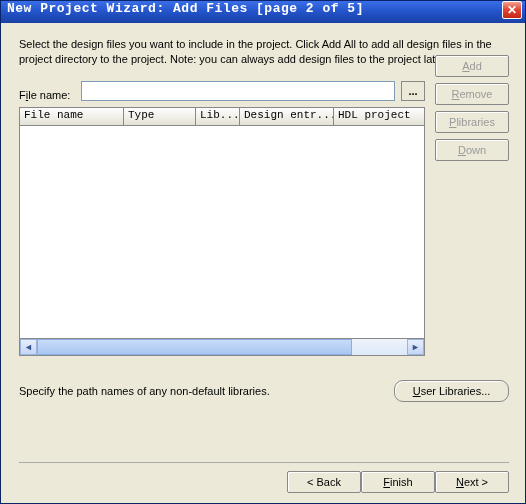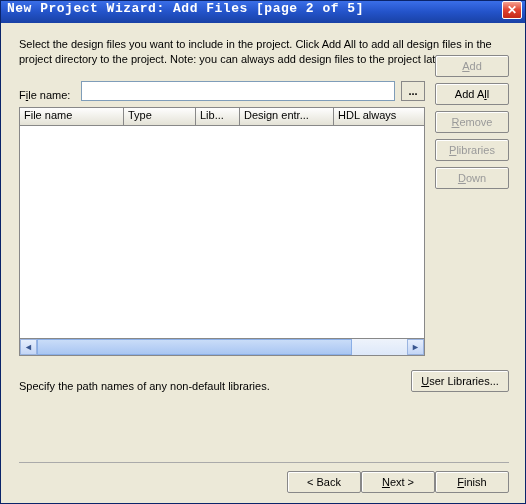--- a/index.html
+++ b/index.html
@@ -105,21 +105,21 @@
   .table-head {
     display: flex;
     height: 18px;
     border: 1px solid #888;
     border-bottom: none;
     background: #ece9d8;
   }
   .th {
     border-right: 1px solid #888;
     padding: 1px 4px;
-    font-family: Liberation Sans, sans-serif;
+    font-family: Liberation Mono, monospace;
     font-size: 11px;
     white-space: nowrap;
     overflow: hidden;
     background: linear-gradient(to bottom,#fefefe,#e4e2d6);
   }
   .th:last-child { border-right: none; flex:1; }
   .table-body {
     height: 214px;
     border: 1px solid #888;
     background: #fff;
@@ -174,25 +174,25 @@
     cursor: pointer;
     box-shadow: inset 1px 1px 0 #fff;
   }
   .btn:disabled {
     color: #9a9a9a;
     cursor: default;
   }
   .btn .u { text-decoration: underline; }
   .lib-row {
     display: flex;
-    align-items: flex-end;
-    margin-top: 14px;
+    align-items: center;
+    margin-top: 24px;
     gap: 15px;
   }
-  .lib-row .lib-btn { width: 98px; }
+  .lib-row .lib-btn { width: 115px; border-radius: 9px; }
   .sep {
     border: none;
     border-top: 1px solid #aaa;
     margin: 6px 0 8px 0;
   }
   .footer {
     display: flex;
     justify-content: flex-end;
     gap: 0;
     padding: 0 0 2px 0;
@@ -223,55 +223,54 @@
           <span class="file-label"><span>F</span><span class="u">i</span><span>le name:</span></span>
           <input class="file-input" type="text" value="" style="">
           <div class="browse-btn">...</div>
         </div>
 
         <div class="table-head">
           <div class="th" style="width:104px">File name</div>
           <div class="th" style="width:72px">Type</div>
           <div class="th" style="width:44px">Lib...</div>
           <div class="th" style="width:94px">Design entr...</div>
-          <div class="th">HDL always</div>
+          <div class="th">HDL project</div>
         </div>
         <div class="table-body"></div>
         <div class="hscroll">
           <div class="sc-btn">
             <span>◄</span>
           </div>
           <div class="sc-track">
             <div class="sc-thumb"></div>
           </div>
           <div class="sc-btn">
             <span>►</span>
           </div>
         </div>
       </div>
 
       <div class="side-btns">
         <button class="btn" disabled=""><span class="u">A</span><span>dd</span></button>
-        <button class="btn"><span>Add A</span><span class="u">l</span><span>l</span></button>
         <button class="btn" disabled=""><span class="u">R</span><span>emove</span></button>
         <button class="btn" disabled=""><span class="u">P</span><span>libraries</span></button>
         <button class="btn" disabled=""><span class="u">D</span><span>own</span></button>
       </div>
 
     </div>
 
     <div class="lib-row">
       <span style="flex:1">Specify the path names of any non-default libraries.</span>
       <button class="btn lib-btn"><span class="u">U</span><span>ser Libraries...</span></button>
     </div>
 
     <div style="flex:1"></div>
 
     <hr class="sep">
 
     <div class="footer">
       <button class="btn"><span>&lt; Back</span></button>
+      <button class="btn"><span class="u">F</span><span>inish</span></button>
       <button class="btn"><span class="u">N</span><span>ext &gt;</span></button>
-      <button class="btn"><span class="u">F</span><span>inish</span></button>
     </div>
 
   </div>
 </div>
 
 </body></html>

